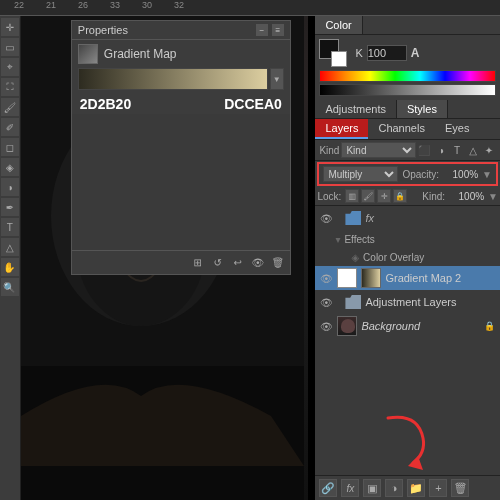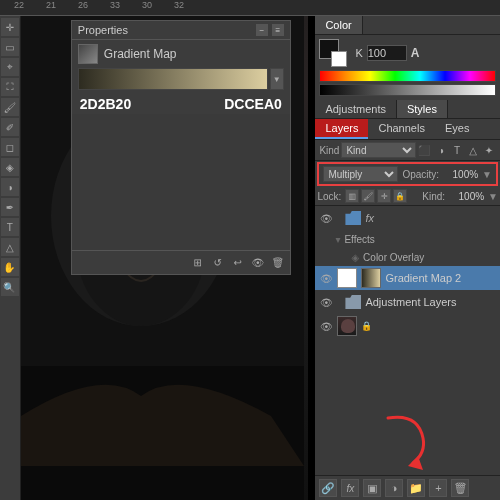--- a/index.html
+++ b/index.html
@@ -770,20 +770,21 @@
       <div class="layer-item">
         <div class="layer-visibility">👁</div>
         <div style="width:4px;"></div>
         <div class="adj-folder-icon"></div>
         <span class="layer-name">Adjustment Layers</span>
       </div>
 
       <div class="layer-item">
         <div class="layer-visibility">👁</div>
         <div class="layer-thumb thumb-portrait"></div>
+        <span class="layer-name" style="font-style:italic;">Background</span>
         <span class="layer-lock-icon">🔒</span>
       </div>
     </div>
 
     <div style="position:relative;height:70px;background:#3a3a3a;display:flex;align-items:center;justify-content:center;">
       <svg width="80" height="65" viewBox="0 0 80 65">
 
         <path d="M 20 10 Q 50 5 55 30 Q 58 45 45 55" stroke="#e83030" stroke-width="3" fill="none" stroke-linecap="round"></path>
 
         <polygon points="40,58 50,48 55,62" fill="#e83030"></polygon>

